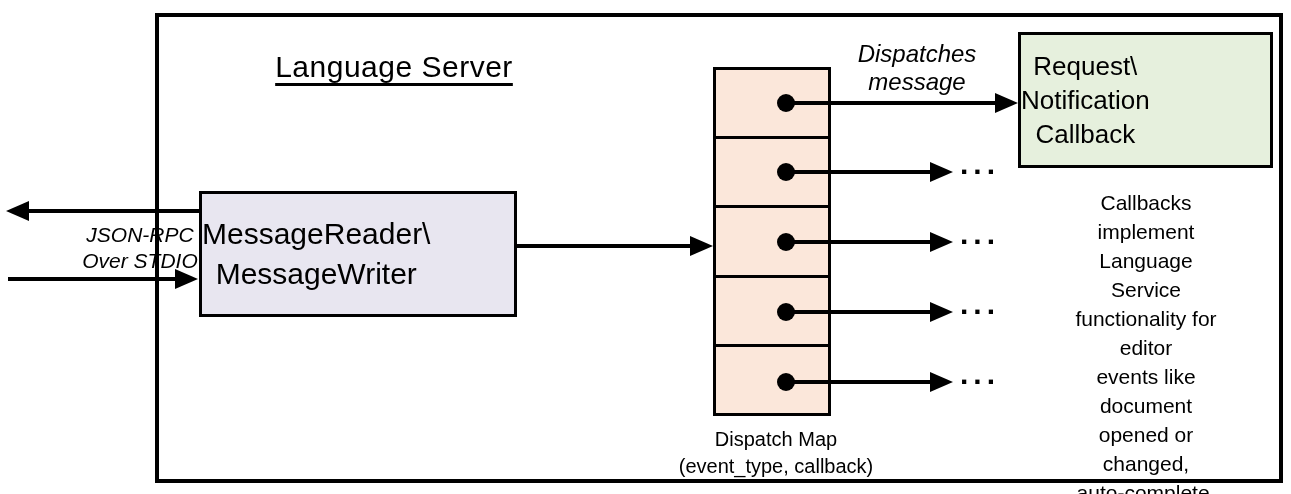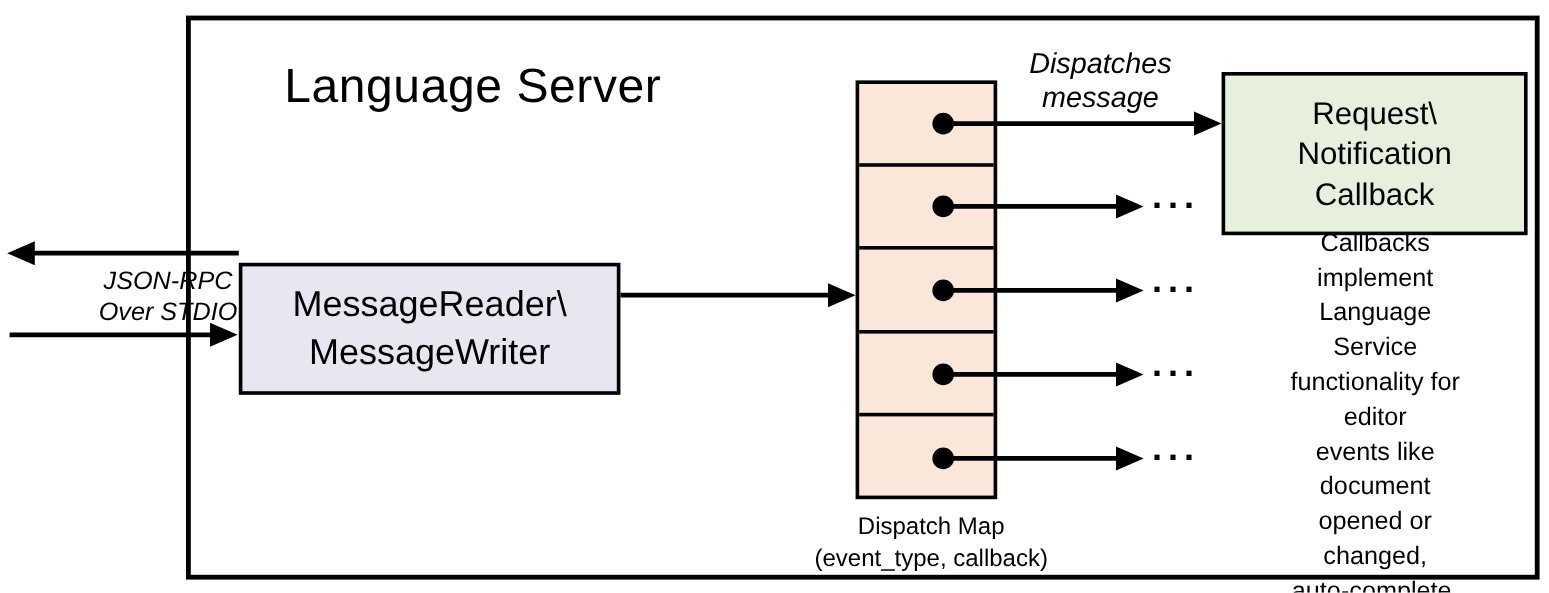--- a/index.html
+++ b/index.html
@@ -8,28 +8,28 @@
     background:var(--canvas-bg,#fff);
     font-family:"Liberation Sans",sans-serif;color:#000;
   }
   .abs{position:absolute;}
   .outer-box{
     left:155px;top:13px;width:1128px;height:470px;
     border:4px solid var(--line,#000);box-sizing:border-box;background:transparent;
   }
   .title{
     left:394px;top:50px;transform:translateX(-50%);
-    font-size:40px;font-weight:400;letter-spacing:0.5px;white-space:nowrap;
-    text-decoration-thickness:3px;text-underline-offset:6px;
+    font-size:30px;font-weight:400;letter-spacing:0.5px;white-space:nowrap;
+    text-decoration:underline;text-decoration-thickness:3px;text-underline-offset:6px;
   }
   .node{
     box-sizing:border-box;border:3px solid var(--line,#000);
-    display:flex;align-items:center;justify-content:center;text-align:center;margin-top:28px;
+    display:flex;align-items:center;justify-content:flex-start;text-align:center;
   }
-  .reader-box{left:199px;top:191px;width:318px;height:110px;background:var(--reader-fill,#E8E6F0);}
+  .reader-box{left:199px;top:191px;width:318px;height:126px;background:var(--reader-fill,#E8E6F0);}
   .reader-box .box-label{font-size:30px;line-height:40px;white-space:pre-line;}
   .callback-box{left:1018px;top:32px;width:255px;height:136px;background:var(--callback-fill,#E6F0DD);}
   .callback-box .box-label{font-size:26px;line-height:34px;white-space:pre-line;}
   .map{
     left:713px;top:67px;width:118px;height:349px;box-sizing:border-box;
     border:3px solid var(--line,#000);display:flex;flex-direction:column;
     background:var(--map-fill,#FBE7DA);
   }
   .map-cell{flex:1;border-bottom:3px solid var(--line,#000);}
   .map-cell:last-child{border-bottom:none;}

